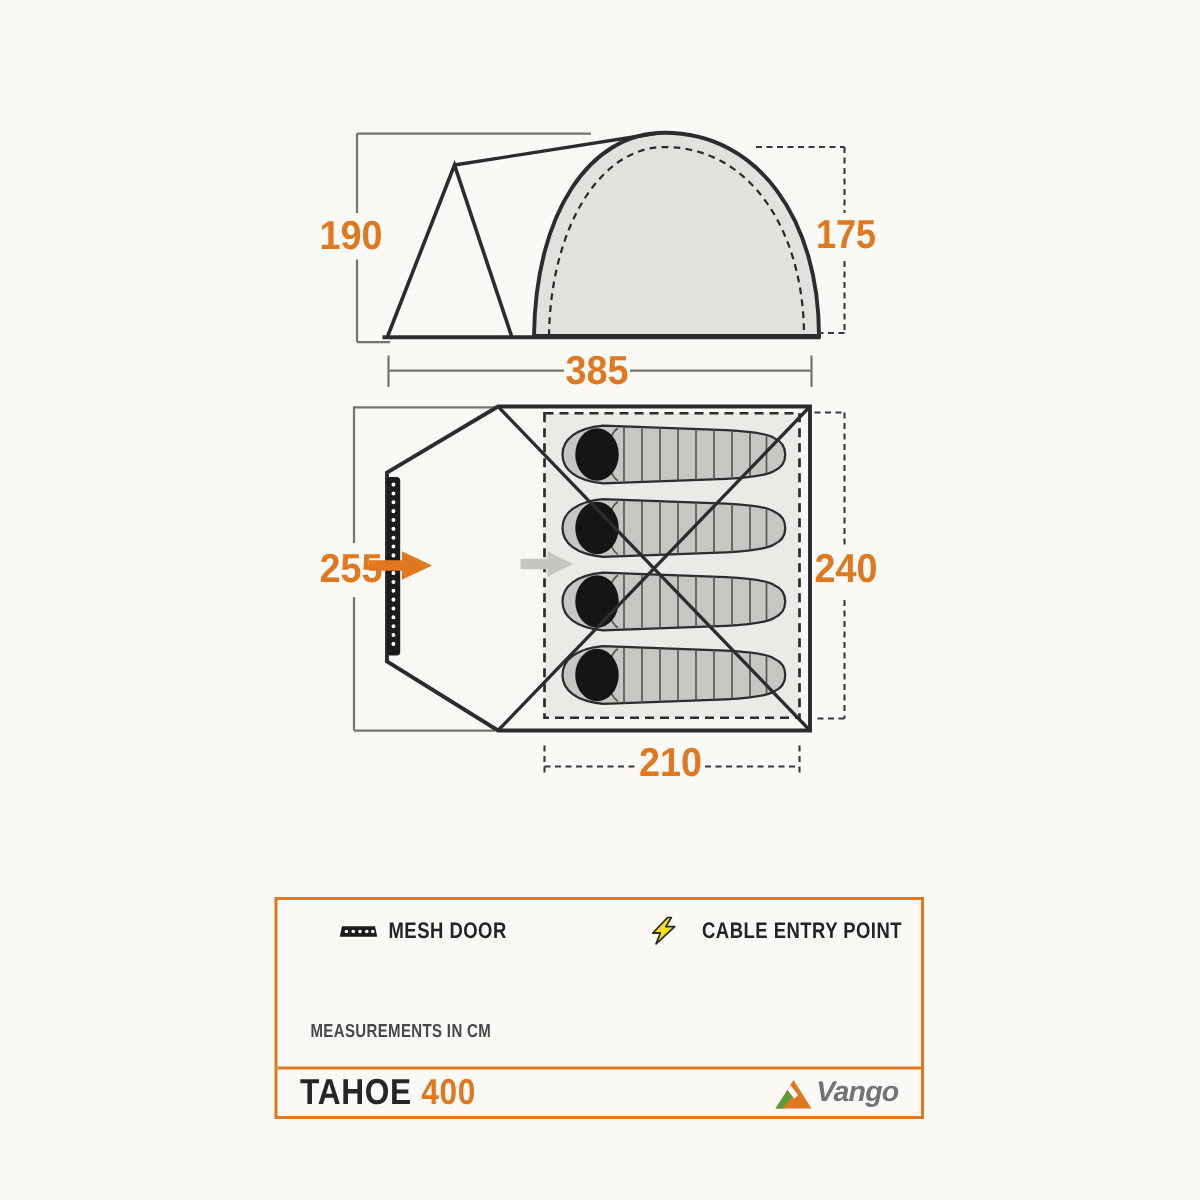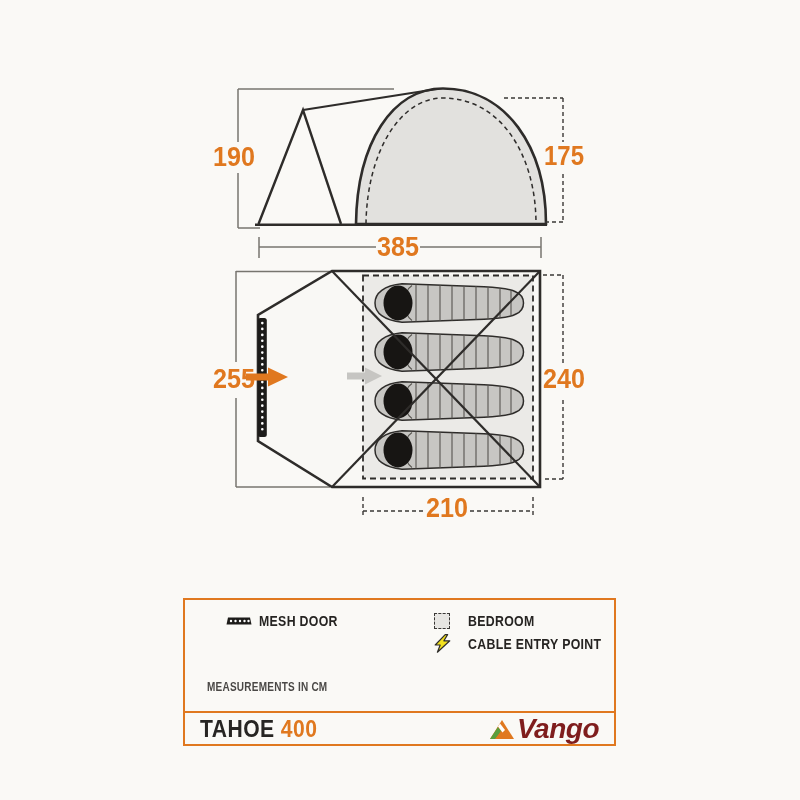--- a/index.html
+++ b/index.html
@@ -34,21 +34,21 @@
   .bedroom-swatch{width:16px;height:16px;border:1.6px dashed #3a3836;background:#e7e6e3;box-sizing:border-box;}
   .legend-footer{
     position:absolute;left:0;top:111px;width:100%;height:33px;
     border-top:2px solid #e0781f;display:flex;align-items:center;justify-content:space-between;
     padding:16px 15px;box-sizing:border-box;
   }
   .model-title{font-size:24px;font-weight:bold;letter-spacing:.5px;display:inline-block;transform:scaleX(.88);transform-origin:0 50%;white-space:nowrap;}
   .model-name{color:#272523;}
   .model-number{color:#e0781f;}
   .brand{display:flex;align-items:center;gap:2px;}
-  .brand-text{font-size:28px;font-weight:bold;font-style:italic;color:#7f1d1d;letter-spacing:-.5px;}
+  .brand-text{font-size:19px;font-weight:bold;font-style:italic;color:#737373;letter-spacing:-.5px;}
 </style>
 </head>
 <body>
 
 <svg class="stage" width="800" height="580" viewBox="0 0 800 580" xmlns="http://www.w3.org/2000/svg">
 
   <g>
 
     <g stroke="#77756f" stroke-width="1.5">
       <line x1="238" y1="89" x2="394" y2="89"></line>
@@ -212,26 +212,20 @@
                 <circle cx="23.5" cy="6" r="1.2"></circle>
             </g>
           </svg>
         </span>
         <span class="legend-label">MESH DOOR</span>
       </div>
     </div>
     <div class="legend-col right">
       <div class="legend-row">
         <span class="legend-icon">
-          <span class="bedroom-swatch"></span>
-        </span>
-        <span class="legend-label">BEDROOM</span>
-      </div>
-      <div class="legend-row">
-        <span class="legend-icon">
           <svg width="17" height="19" viewBox="0 0 17 19">
             <path d="M11.2,0.6 L1.2,11 L6.2,11 L3.4,18.2 L15.8,6.8 L9.9,6.8 L13.6,0.6 Z" fill="#f3e11e" stroke="#2e2c2a" stroke-width="1.2" stroke-linejoin="round"></path>
           </svg>
         </span>
         <span class="legend-label">CABLE ENTRY POINT</span>
       </div>
     </div>
     <span class="legend-note">MEASUREMENTS IN CM</span>
   </div>
 

